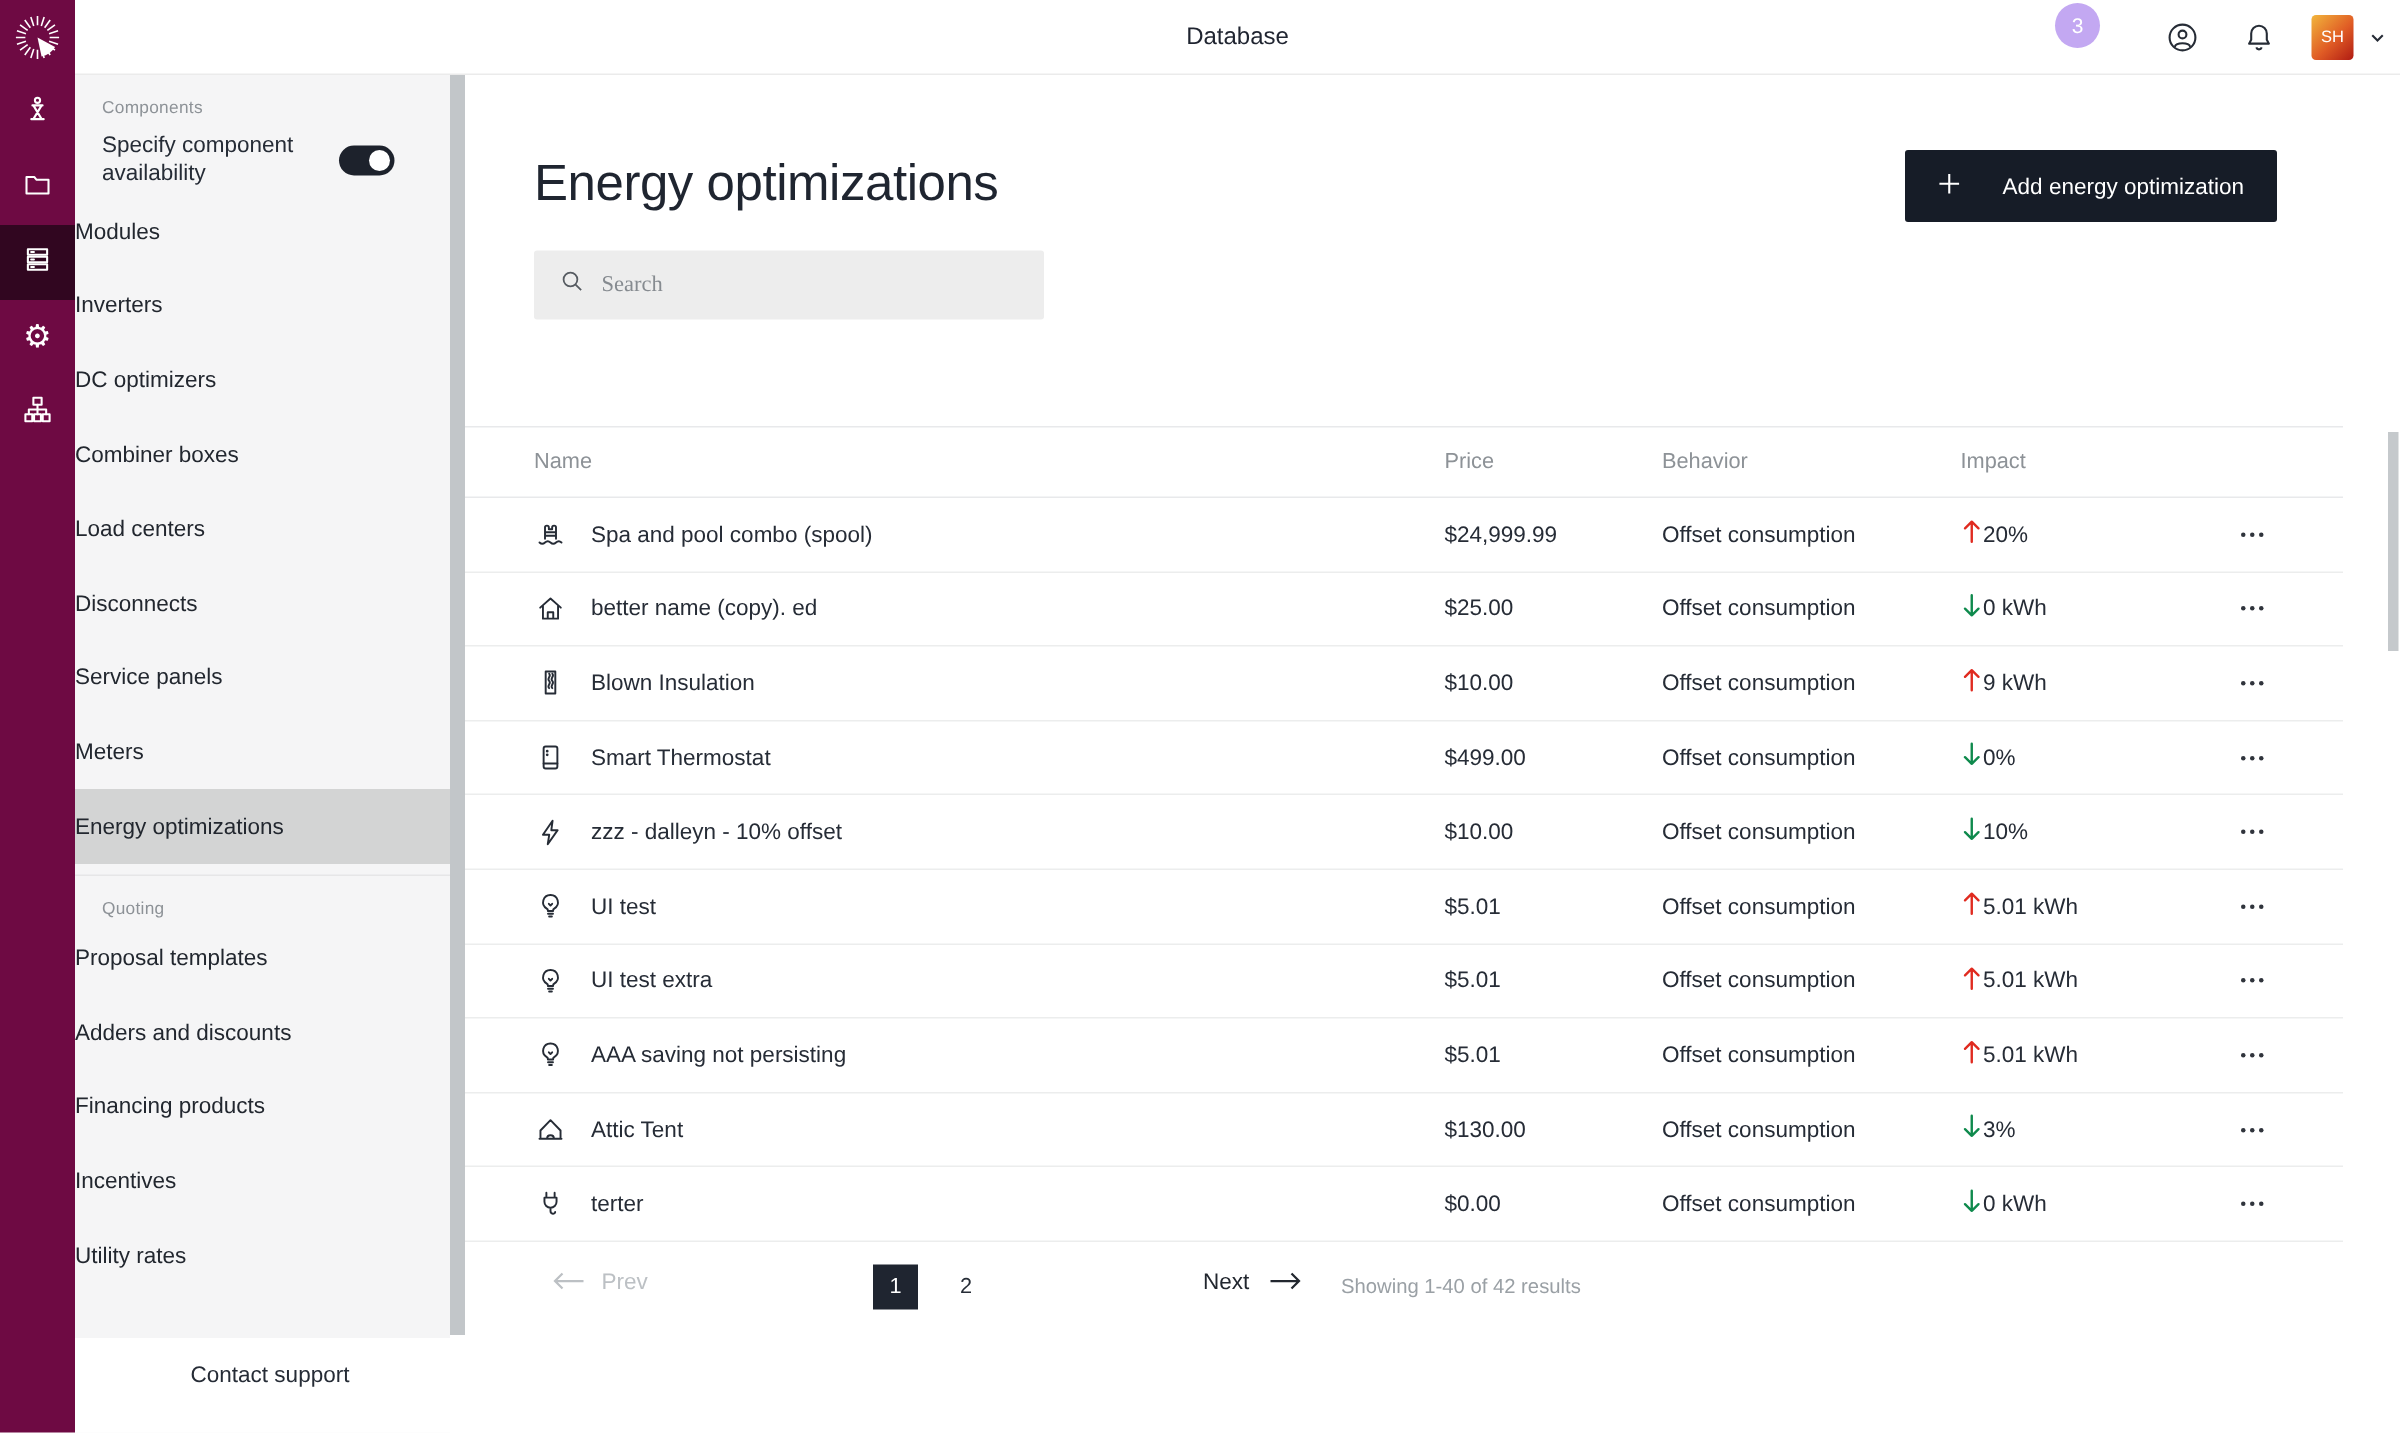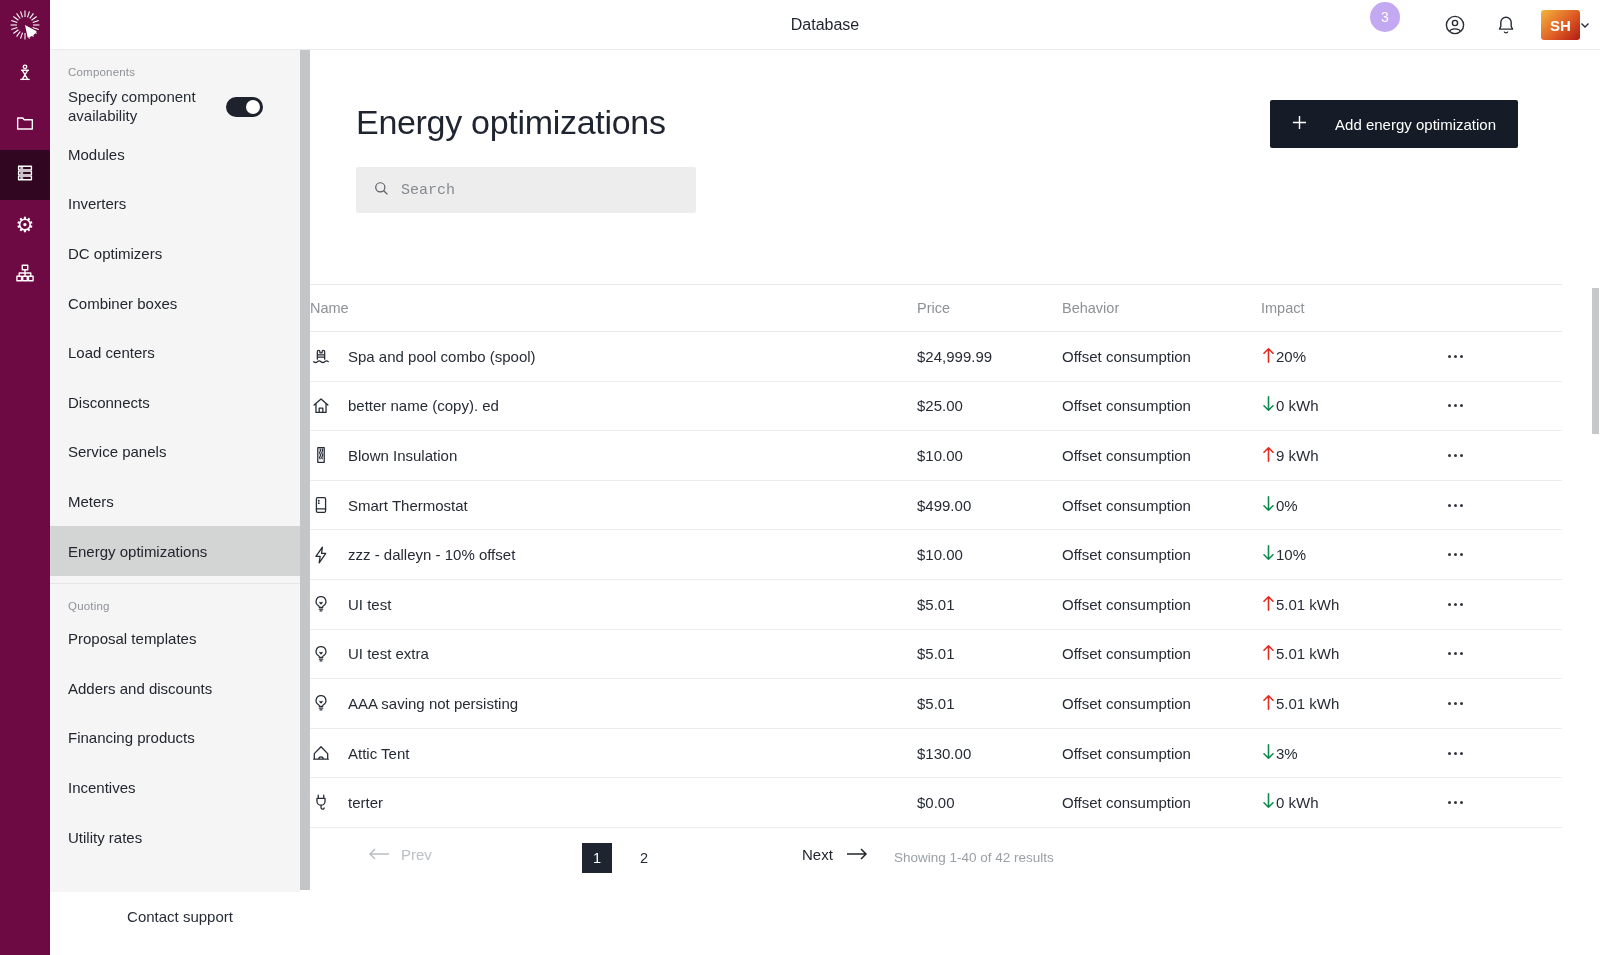--- a/index.html
+++ b/index.html
@@ -16,55 +16,55 @@
 
   
   .topbar{position:absolute;left:50px;top:0;right:0;height:50px;background:#fff;border-bottom:1px solid #ebebeb;z-index:4}
   .topbar-title{position:absolute;left:0;right:0;top:0;height:68px;line-height:50px;text-align:center;font-size:16px;color:#1f2430}
   .badge{position:absolute;left:1370px;top:2px;width:30px;height:30px;border-radius:50%;background:#c3a8f2;color:#fff;
     display:flex;align-items:center;justify-content:center;font-size:14px;z-index:6}
   .tb-icon{position:absolute;top:13px;width:24px;height:24px;cursor:pointer}
   .tb-icon svg{width:24px;height:24px}
   .support{left:1393px}
   .bell{left:1444px}
-  .avatar{position:absolute;left:1491px;top:10px;width:39px;height:30px;border-radius:3px;
+  .avatar{position:absolute;left:1491px;top:10px;width:28px;height:30px;border-radius:3px;
     background:linear-gradient(135deg,#f2b63c 0%,#e05c25 55%,#b01b12 100%);
-    color:#fff;font-weight:bold;font-size:15px;display:flex;align-items:center;justify-content:center;cursor:pointer}
+    color:#fff;font-weight:normal;font-size:11px;display:flex;align-items:center;justify-content:center;cursor:pointer}
   .chev{position:absolute;left:1527px;top:17px;width:16px;height:16px;cursor:pointer}
   .chev svg{width:16px;height:16px}
 
   
   .sidebar{position:absolute;left:50px;top:50px;width:250px;bottom:0;background:#f5f5f6;overflow:hidden;z-index:2}
   .side-label{margin:16px 0 2px 18px;font-size:11.5px;color:#8d9297;letter-spacing:.2px}
   .toggle-row{display:flex;align-items:center;padding:8px 18px 4px}
   .toggle-label{font-size:15px;line-height:1.25;color:#262c36;width:158px}
   .toggle{width:37px;height:20px;border-radius:10px;background:#1d222c;position:relative;flex-shrink:0;cursor:pointer}
   .toggle::after{content:"";position:absolute;right:3px;top:3px;width:14px;height:14px;border-radius:50%;background:#fff}
-  .side-item{height:49.6px;display:flex;align-items:center;padding-left:18px;font-size:15px;cursor:pointer;color:#22272f}
+  .side-item{height:49.6px;display:flex;align-items:center;font-size:15px;cursor:pointer;color:#22272f}
   .side-item.selected{background:#d3d4d4}
   .side-divider{border-top:1px solid #e6e6e7;margin-top:7px}
   .side-scroll{position:absolute;left:300px;top:50px;width:10px;height:840px;background:#c2c6c9;z-index:3}
   .contact{position:absolute;left:50px;bottom:0;width:260px;height:63px;background:#fff;z-index:4;
     display:flex;justify-content:center;align-items:flex-start;padding-top:16px;font-size:15px;cursor:pointer}
 
   
   .main{position:absolute;left:310px;top:50px;right:0;bottom:0;background:#fff}
   .heading{margin:53px 0 0 46px;font-size:34px;font-weight:300;letter-spacing:-.3px;color:#1f2530}
   .searchbox{position:relative;margin:25px 0 0 46px;width:340px;height:46px;background:#ededed;border-radius:2px;
     display:flex;align-items:center;padding-left:16px;gap:10px}
   .searchbox svg{width:19px;height:19px;flex-shrink:0}
-  .searchbox input{border:none;background:transparent;outline:none;font-size:15px;width:270px;font-family:Liberation Mono, monospace;color:#262c36}
+  .searchbox input{border:none;background:transparent;outline:none;font-size:15px;width:270px;font-family:Liberation Serif, serif;color:#262c36}
   ::placeholder{color:#868b90;opacity:1}
   .add-btn{position:absolute;right:82px;top:50px;height:48px;background:#161c27;color:#fff;border:none;border-radius:2px;
     font-size:15px;padding:0 22px;display:flex;align-items:center;gap:28px;font-family:inherit;cursor:pointer}
   .add-btn svg{width:15px;height:15px}
 
   
   .table{margin-top:71px;width:1252px}
-  .t-head,.t-row{display:grid;grid-template-columns:607px 145px 199px 183px 46px;align-items:center}
+  .t-head,.t-row{display:grid;grid-template-columns:607px 145px 199px 183px 46px;padding-left:46px;align-items:center}
   .t-head{height:48px;border-top:1px solid #e8e9eb;border-bottom:1px solid #e8e9eb;color:#8d9297;font-size:14.5px}
   .t-row{height:49.6px;border-bottom:1px solid #eceded;font-size:15px}
   .cell-name{display:flex;align-items:center;gap:16px}
   .row-icon{width:22px;height:22px;flex-shrink:0;display:flex;align-items:center;justify-content:center}
   .row-icon svg{width:22px;height:22px}
   .impact{display:flex;align-items:center;}
   .dots{display:flex;gap:3px;cursor:pointer;padding:6px 4px}
   .dots i{width:3px;height:3px;border-radius:50%;background:#30343c}
 
   

